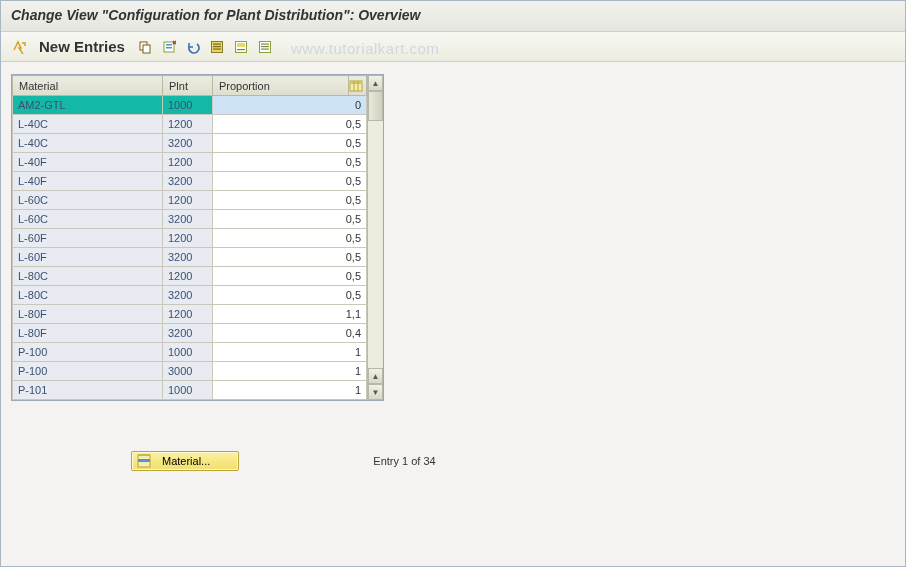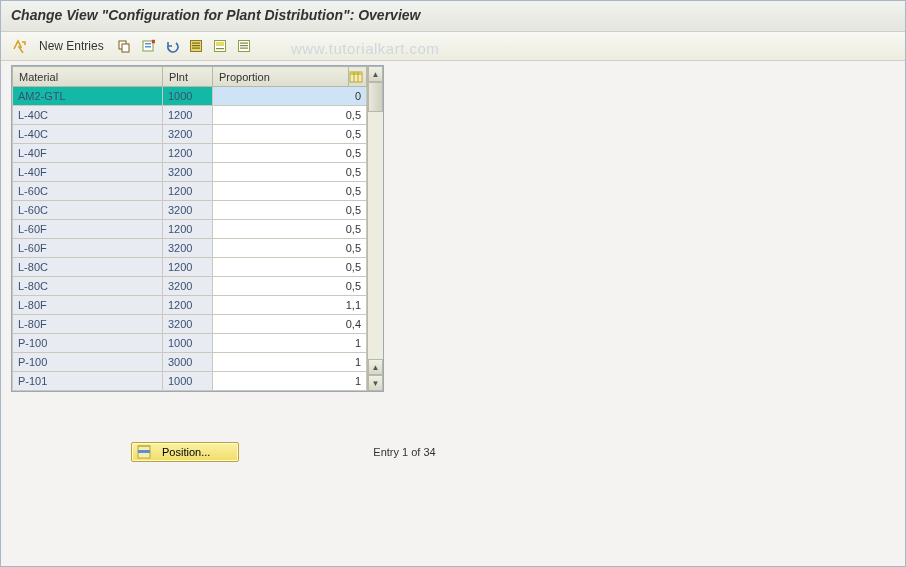--- a/index.html
+++ b/index.html
@@ -36,36 +36,37 @@
       width: 20px;
       height: 20px;
       display: inline-flex;
       align-items: center;
       justify-content: center;
       cursor: pointer;
       border: 1px solid transparent;
       border-radius: 2px;
     }
     .new-entries {
-      font-size: 12px;
+      font-size: 15px;
       color: #333;
       padding: 2px 6px;
       cursor: pointer;
+      font-weight: bold;
     }
     .watermark {
       position: absolute;
       left: 290px;
       top: 8px;
       font-size: 15px;
       color: #cfd7dd;
       letter-spacing: 0.5px;
       pointer-events: none;
     }
     .content {
-      padding: 4px 10px;
+      padding: 12px 10px;
     }
     .grid-wrap {
       display: inline-flex;
       border: 1px solid #9aa8b7;
       background: #e8ecf2;
     }
     .grid {
       border-collapse: collapse;
     }
     .grid th {
@@ -316,17 +317,17 @@
 
   <div class="footer-row">
     <span class="position-btn">
       <span class="pos-ico">
         <svg width="14" height="14">
             <rect x="1" y="1" width="12" height="12" fill="#f5eeb0" stroke="#b8a53a"></rect>
             <rect x="1" y="5" width="12" height="3" fill="#5a90d0"></rect>
             <line x1="1" y1="1" x2="13" y2="1" stroke="#b8a53a"></line>
           </svg>
       </span>
-      <span>Position...</span>
+      <span>Material...</span>
     </span>
     <span class="entry-status">Entry 1 of 34</span>
   </div>
 </div>
 
 </body></html>

